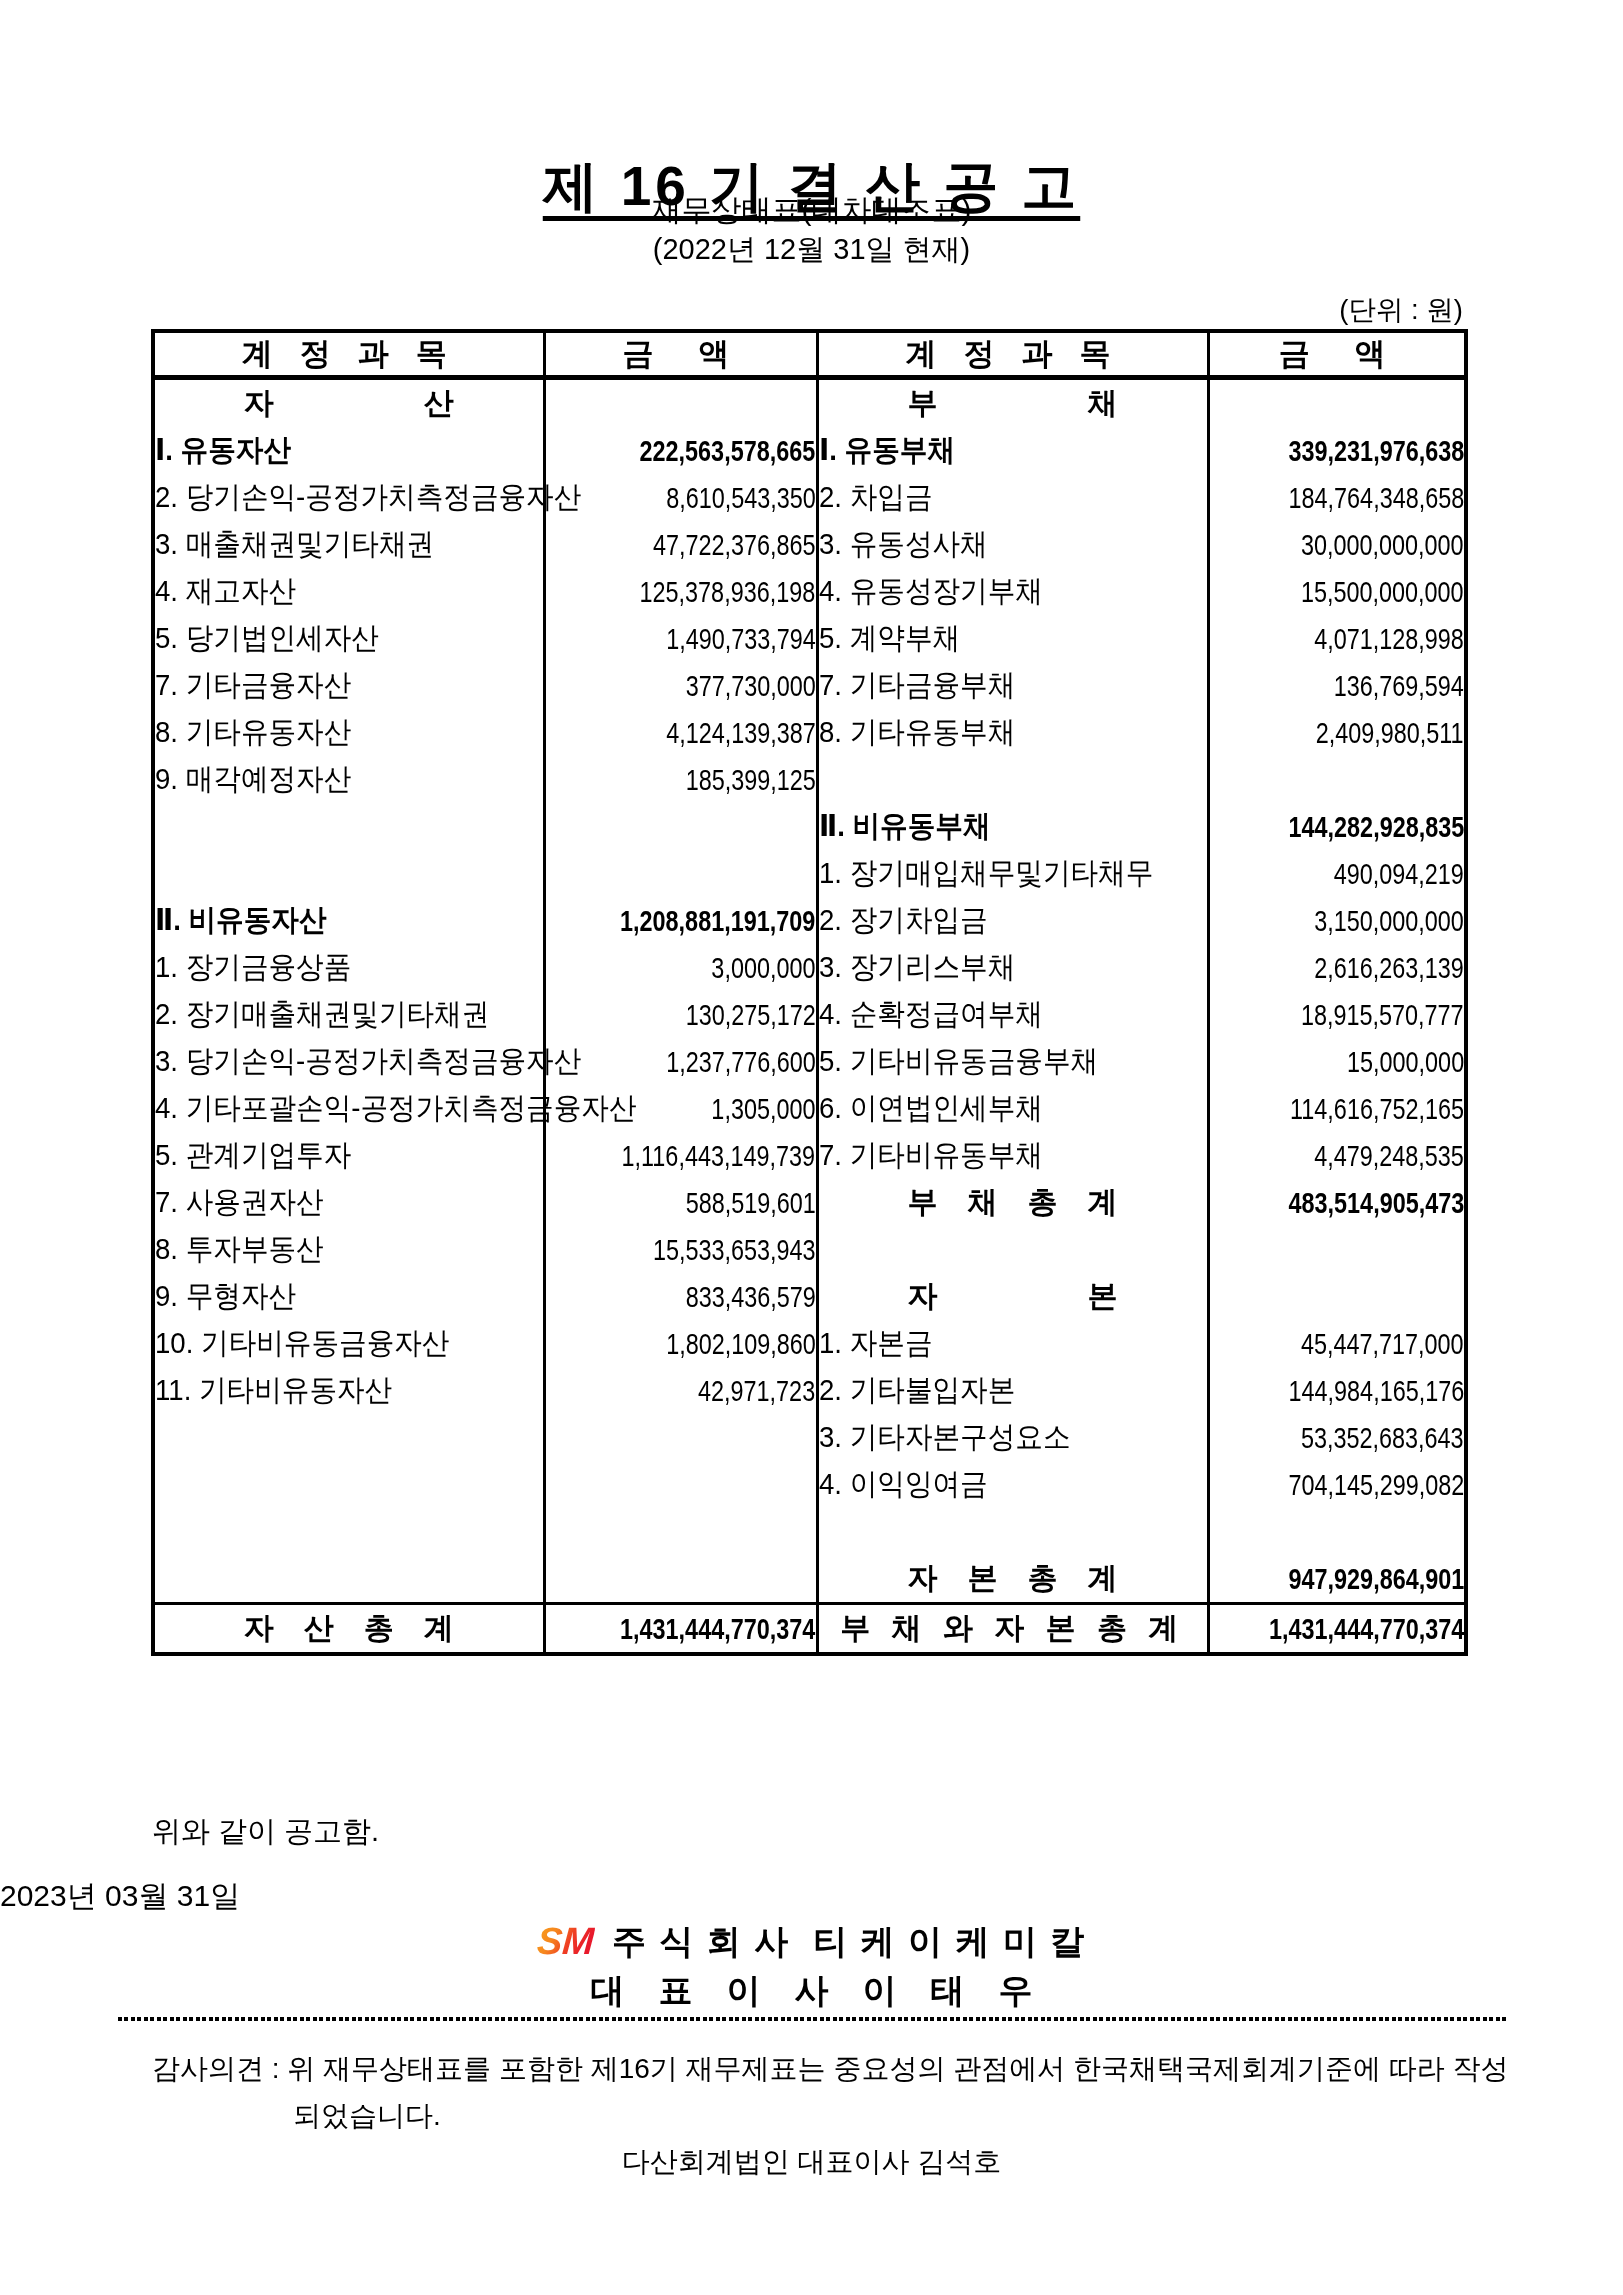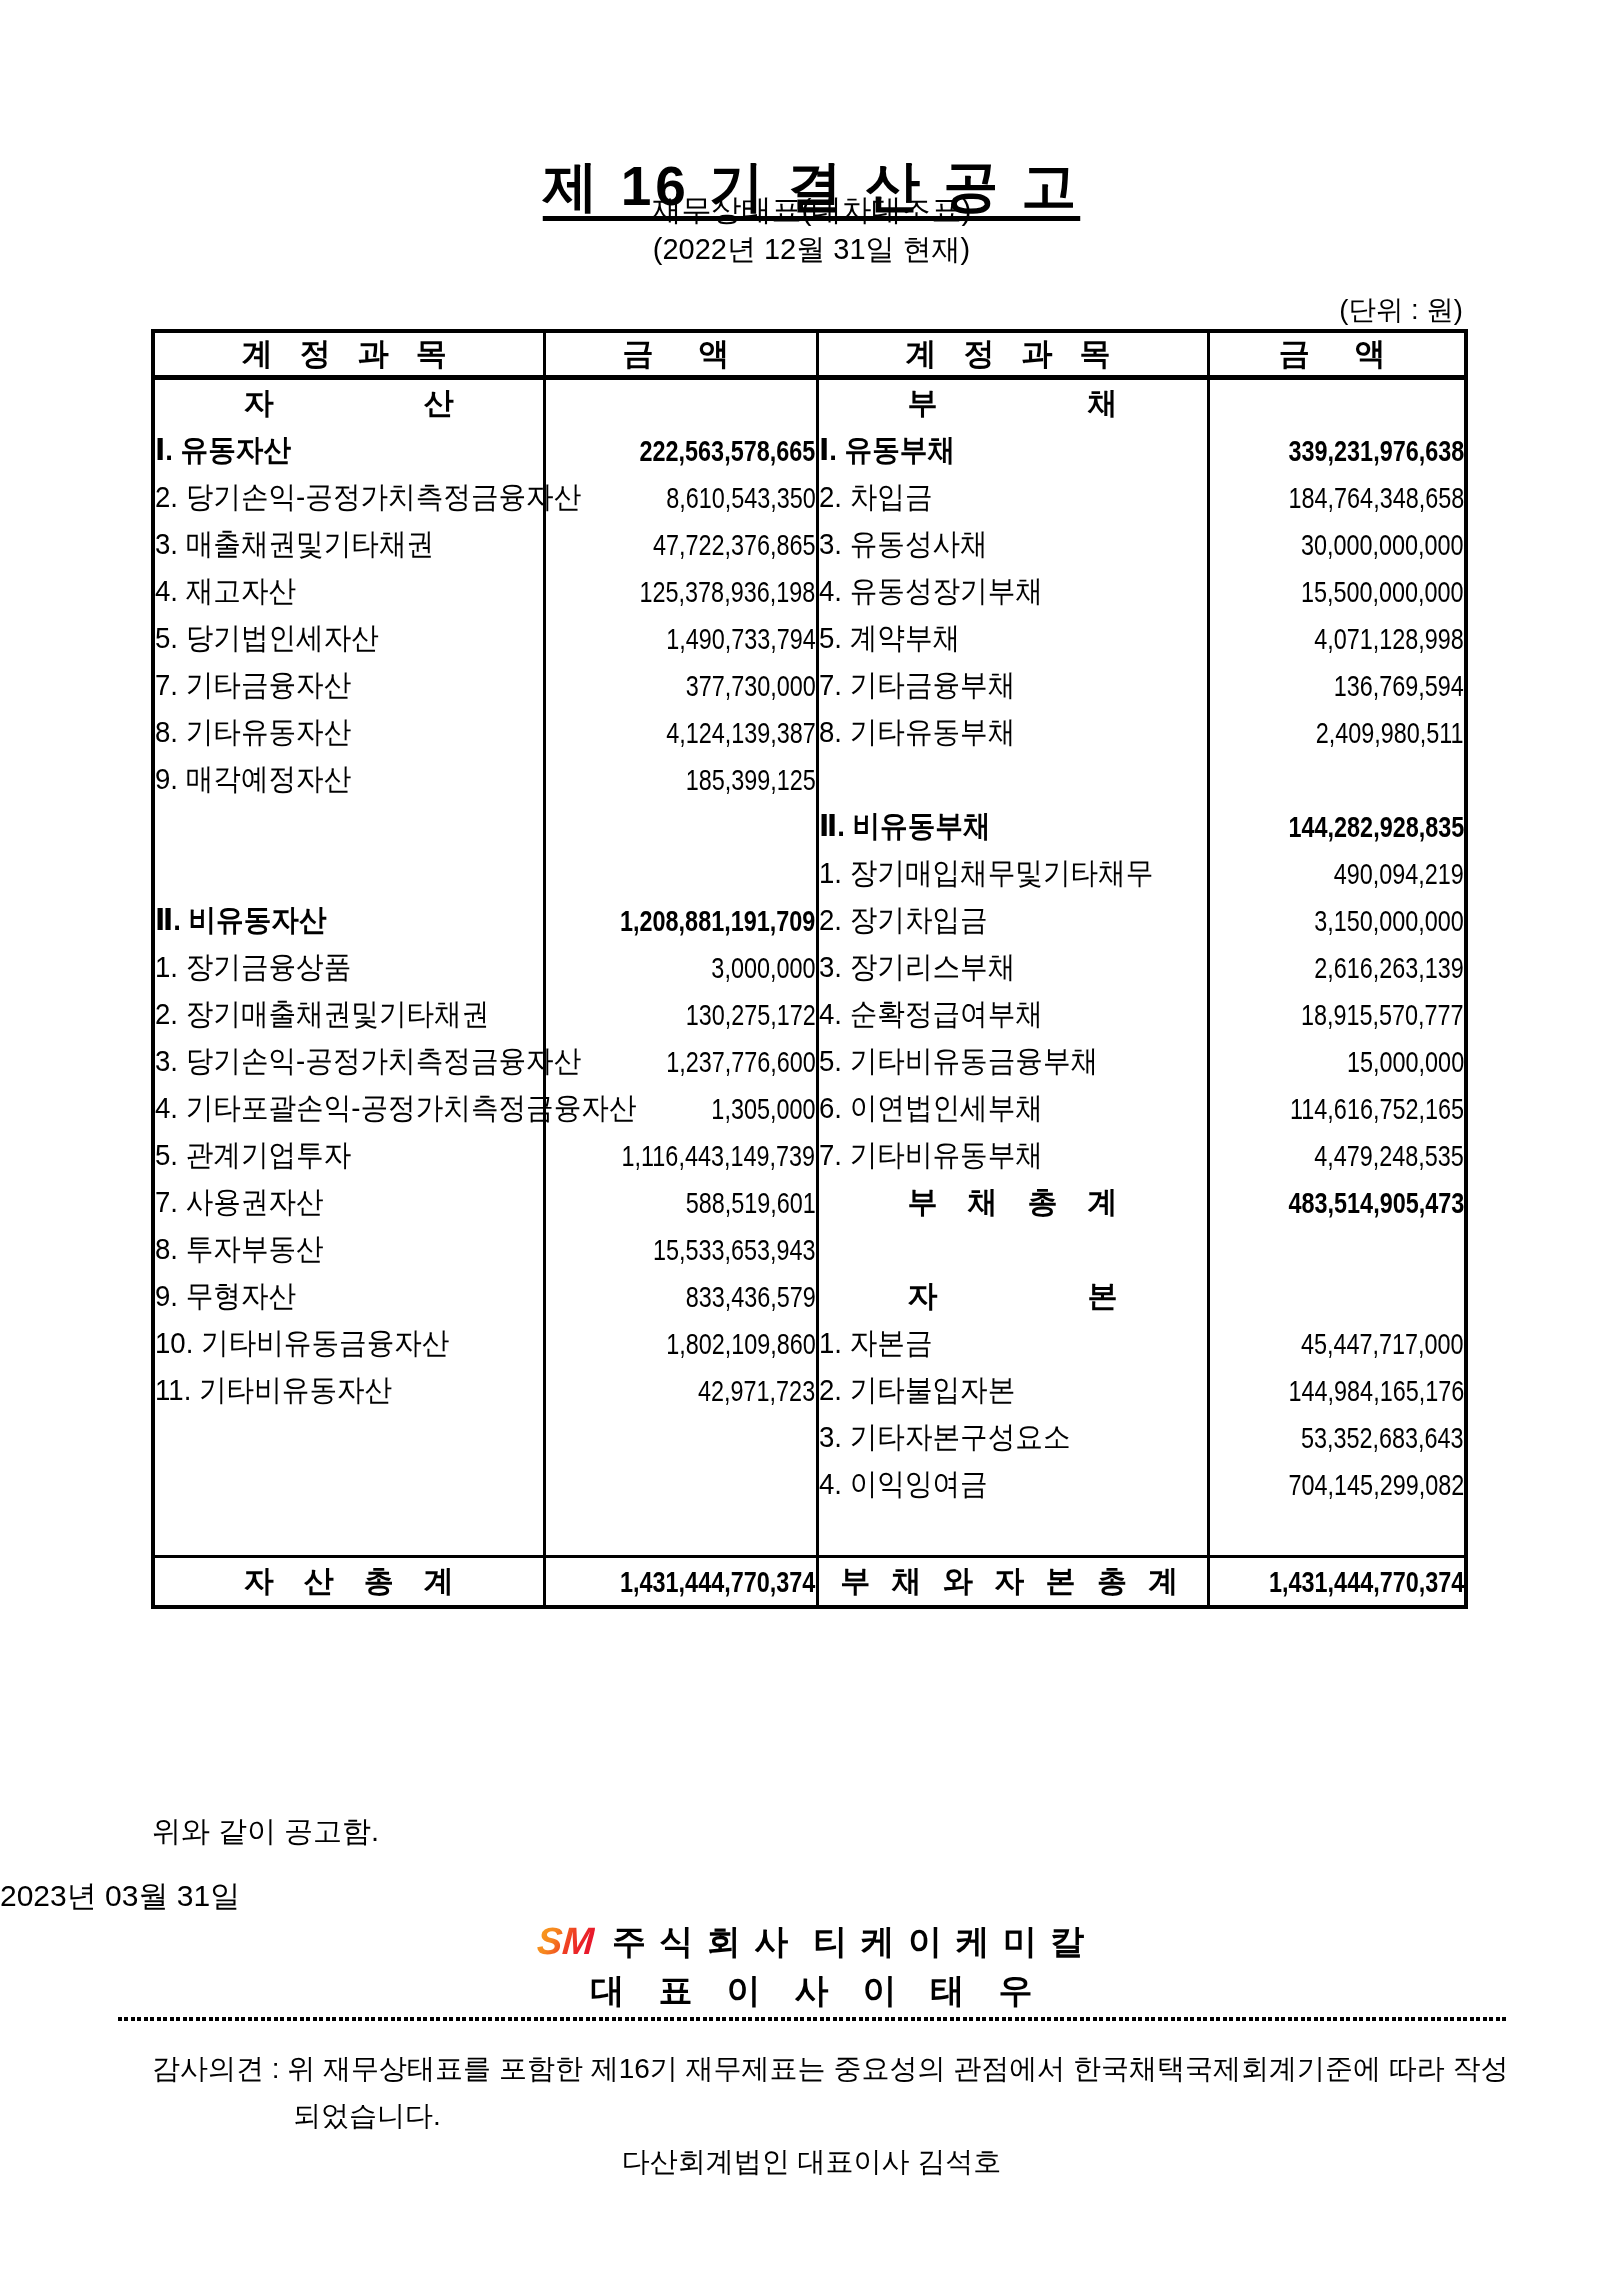--- a/index.html
+++ b/index.html
@@ -249,20 +249,26 @@
         <td class="val "><span></span></td>
         <td class="lab item"><span>4. 이익잉여금</span></td>
         <td class="val amt"><span>704,145,299,082</span></td>
       </tr>
       <tr>
         <td class="lab "><span></span></td>
         <td class="val "><span></span></td>
         <td class="lab "><span></span></td>
         <td class="val "><span></span></td>
       </tr>
+      <tr>
+        <td class="lab "><span></span></td>
+        <td class="val "><span></span></td>
+        <td class="lab tot"><span>자　본　총　계</span></td>
+        <td class="val amtb"><span>947,929,864,901</span></td>
+      </tr>
       <tr class="grand">
         <td class="lab tot"><span>자　산　총　계</span></td>
         <td class="val amtb"><span>1,431,444,770,374</span></td>
         <td class="lab tot2"><span>부 채 와 자 본 총 계</span></td>
         <td class="val amtb"><span>1,431,444,770,374</span></td>
       </tr>
     </tbody>
 </table>
 
 <div class="announce">위와 같이 공고함.</div>

